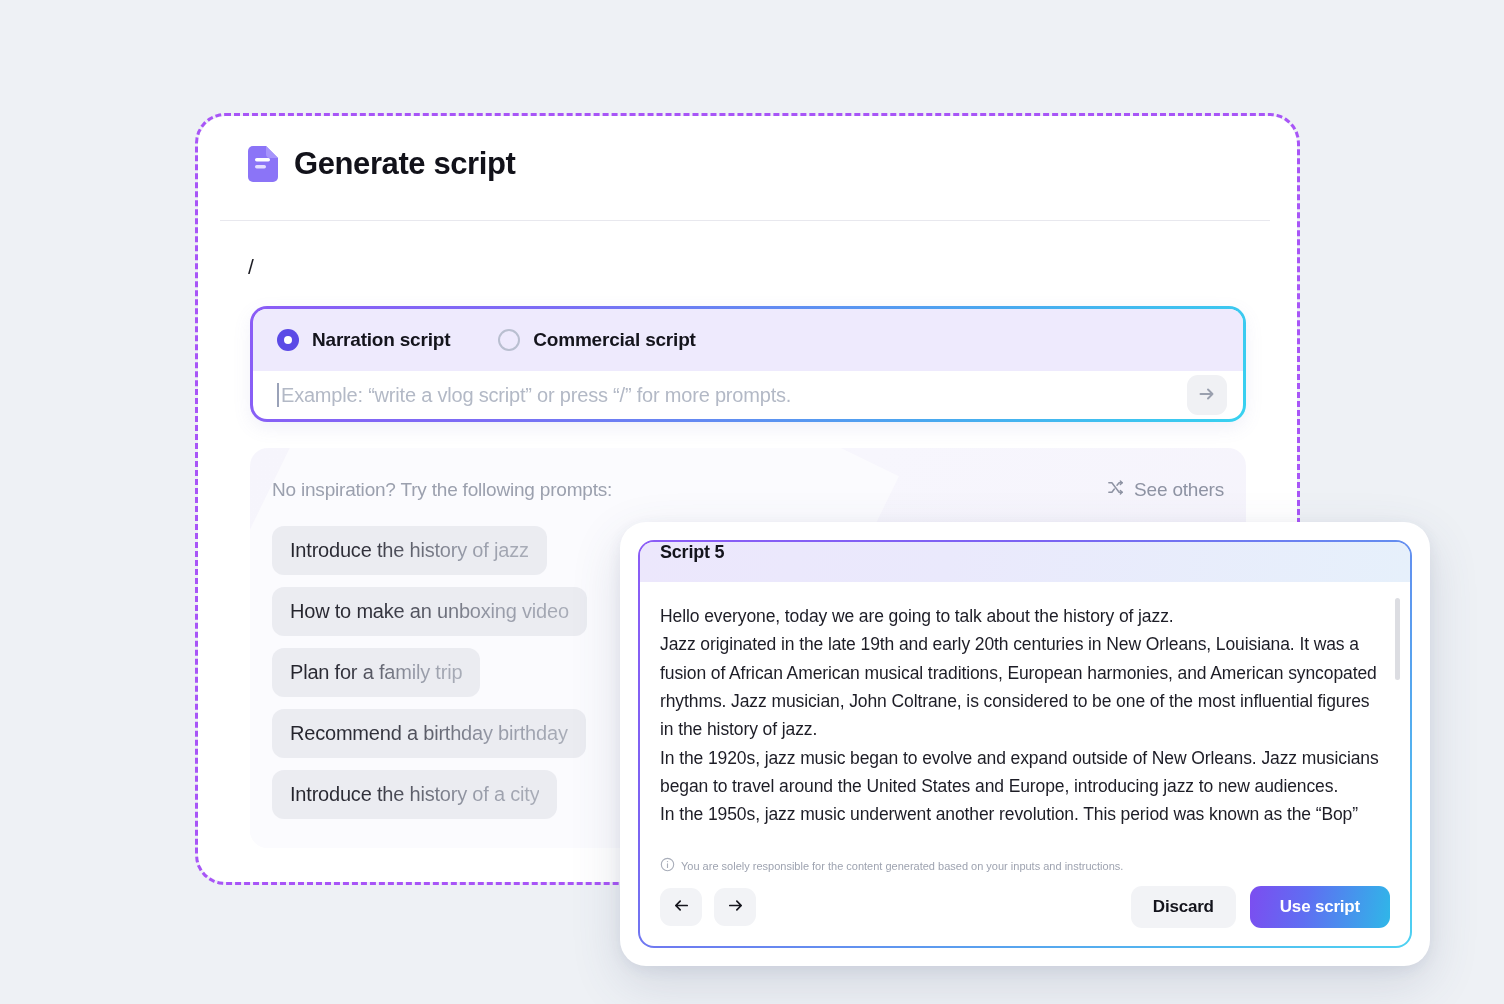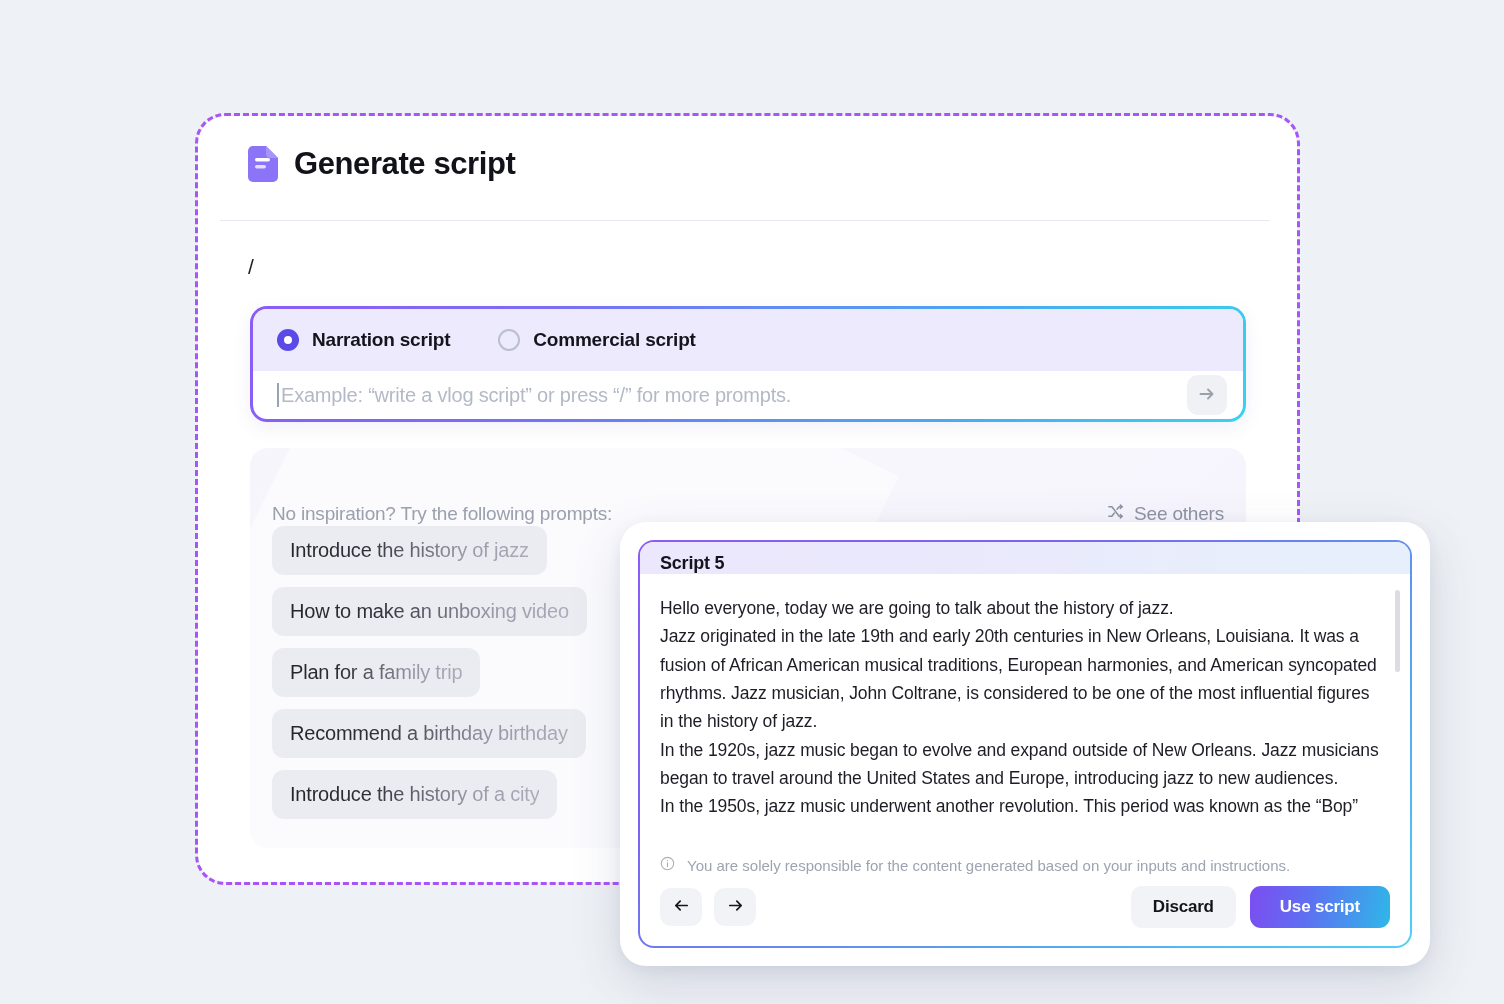--- a/index.html
+++ b/index.html
@@ -171,21 +171,20 @@
     left: -80px; top: -140px;
     width: 560px; height: 900px;
     background: rgba(255,255,255,.55);
     transform: rotate(26deg);
     pointer-events: none;
   }
   #prompts-head {
     position: absolute; left: 22px; top: 30px; right: 22px;
     display: flex; align-items: center; justify-content: space-between;
     z-index: 2;
-    margin-top: 24px;
   }
   #prompts-hint {
     font-size: 19px; color: #9ba0ae; letter-spacing: -0.2px;
   }
   #see-others {
     display: flex; align-items: center; gap: 9px;
     font-size: 19px; color: #8e93a3; cursor: pointer; letter-spacing: -0.2px;
   }
   #prompt-list {
     position: absolute; left: 22px; top: 78px; z-index: 2;
@@ -234,23 +233,23 @@
     background: linear-gradient(145deg, #8b5cf6 0%, #7b63f2 30%, #56a6ee 72%, #4ed2f2 100%);
   }
   #script-card {
     width: 100%; height: 100%;
     border-radius: 14px;
     background: #ffffff;
     overflow: hidden;
     display: flex; flex-direction: column;
   }
   #script-title-bar {
-    height: 32px;
+    height: 40px;
     background: linear-gradient(100deg, #ece7fc 0%, #eae9fc 40%, #e6f0fb 100%);
-    display: flex; align-items: flex-end;
+    display: flex; align-items: flex-start;
     padding-left: 20px;
   }
   #script-title {
     font-size: 18px; font-weight: bold; color: #14141c; letter-spacing: -0.2px;
   }
   #script-body {
     flex: 1;
     position: relative;
     padding: 20px 26px 6px 20px;
     overflow: hidden;
@@ -266,23 +265,23 @@
     position: absolute;
     right: 10px; top: 16px;
     width: 5px; height: 190px;
     border-radius: 3px;
     background: transparent;
   }
   #script-scroll-thumb {
     width: 5px; height: 82px; border-radius: 3px; background: #dcdde2;
   }
   #script-disclaimer {
-    display: flex; align-items: center; gap: 12px;
+    display: flex; align-items: center; gap: 6px;
     padding: 6px 20px 0 20px;
-    font-size: 15px; color: #9ea3b0;
+    font-size: 11px; color: #9ea3b0;
   }
   #script-footer {
     height: 72px;
     display: flex; align-items: center; justify-content: space-between;
     padding: 0 20px 6px 20px;
   }
   .nav-group { display: flex; gap: 12px; }
   .nav-btn {
     width: 42px; height: 38px; border-radius: 11px; border: none;
     background: #f2f3f6; cursor: pointer;

